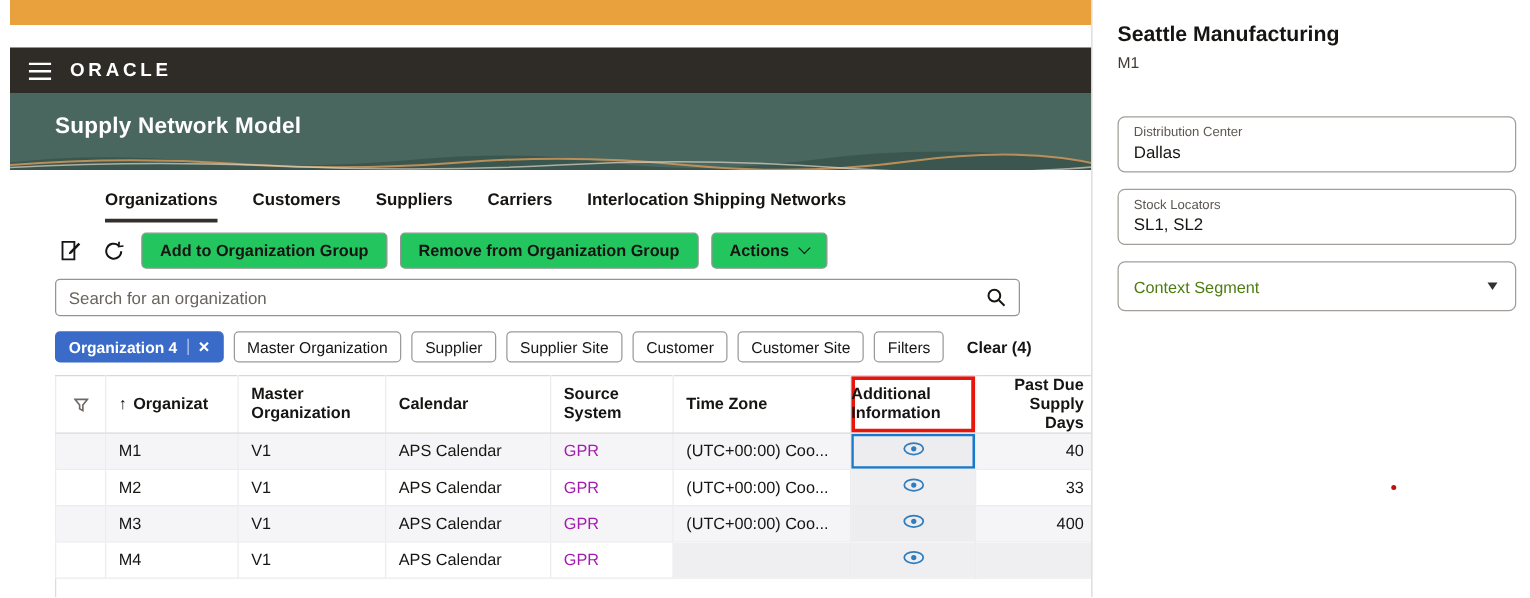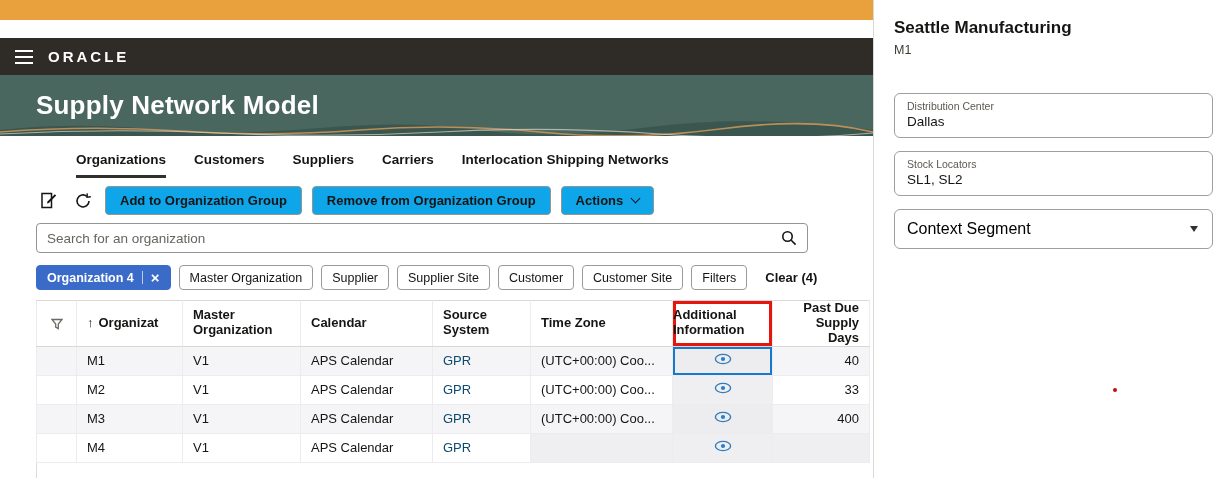--- a/index.html
+++ b/index.html
@@ -1,37 +1,37 @@
 <!DOCTYPE html>
 <html><head>
 <meta charset="utf-8">
 <style>
   * { margin:0; padding:0; box-sizing:border-box; }
   body { font-family:"Liberation Sans","DejaVu Sans",sans-serif; background:#fff; }
   .app { position:relative; width:1224px; height:478px; background:#fff; color:#161513; overflow:hidden; }
 
   
-  .main { position:absolute; left:0; top:0; width:873px; height:336px; }
+  .main { position:absolute; left:8px; top:0; width:873px; height:336px; }
   .topbar-orange { height:20px; background:#E8A13D; }
   .topgap { height:18px; background:#fff; }
   .appbar { height:37px; background:#2F2B27; display:flex; align-items:center; gap:15px; padding-left:15px; }
   .hamburger { background:none; border:none; cursor:pointer; display:flex; align-items:center; }
   .brand { color:#fff; font-size:15px; font-weight:700; letter-spacing:3px; }
   .banner { height:61px; background:#4A675F; position:relative; }
-  .banner h1 { padding:15px 0 0 36px; font-size:26px; font-weight:700; color:#fff; letter-spacing:.2px; }
+  .banner h1 { padding:15px 0 0 36px; font-size:18px; font-weight:700; color:#fff; letter-spacing:.2px; }
   .banner-pattern { position:absolute; left:0; bottom:0; width:100%; height:15px; display:block; }
 
   .content { padding-left:36px; }
   .tabs { display:flex; gap:28px; margin:16px 0 0 40px; font-size:13.5px; font-weight:700; }
   .tab { padding-bottom:8px; cursor:pointer; border-bottom:3px solid transparent; }
   .tab.active { border-bottom-color:#33302C; }
 
   .toolbar { margin-top:8px; display:flex; align-items:center; gap:10px; }
   .icon-btn { background:none; border:none; padding:3px; cursor:pointer; display:flex; align-items:center; }
-  .btn { height:29px; padding:0 14px; background:#0ea5e9; border:1px solid #949494; border-radius:4px;
+  .btn { height:29px; padding:0 14px; background:#22c55e; border:1px solid #949494; border-radius:4px;
          font-family:inherit; font-size:13px; font-weight:700; color:#161513;
          display:inline-flex; align-items:center; gap:9px; cursor:pointer; }
   .chev { width:7px; height:7px; border-right:1.7px solid #161513; border-bottom:1.7px solid #161513;
           transform:rotate(45deg); margin-top:-4px; }
 
   .searchbar { margin-top:8px; width:772px; height:30px; border:1px solid #949494; border-radius:4px;
                display:flex; align-items:center; padding:0 10px; background:#fff; }
   .searchbar input { flex:1; border:none; outline:none; font-family:inherit; font-size:13.5px; color:#ec4899; background:transparent; }
   .searchbar input::placeholder { color:#68645E; opacity:1; }
 
@@ -45,42 +45,42 @@
 
   .grid { margin-top:10px; border-collapse:collapse; table-layout:fixed; width:833px;
           border-top:1px solid #D9D8D6; border-left:1px solid #ECEBED; }
   .grid th, .grid td { border-right:1px solid #ECEBED; border-bottom:1px solid #ECEBED; overflow:hidden; white-space:nowrap; }
   .grid th { height:38px; font-size:13px; font-weight:700; text-align:left; padding:0 10px;
              line-height:1.15; vertical-align:middle; white-space:normal; border-bottom:1px solid #D9D8D6; }
   .grid td { height:29px; font-size:13px; padding:0 10px; vertical-align:middle; }
   .right { text-align:right !important;margin-left:8px; }
   .center { text-align:center !important; }
   tr.odd td { background:#F5F4F6; }
-  .muted-text { color:#0c4a6e; }
+  .muted-text { color:#a21caf; }
   .muted-cell { background:#EFEFF1 !important; }
   .eye-cell { background:#EFEFF1; text-align:center; cursor:pointer; padding:0 !important; }
   tr.odd .eye-cell { background:#EDECEF; }
   .eye-cell.selected { background:#E4F0FA; box-shadow:inset 0 0 0 2px #1779CB; }
   .annotated { box-shadow:inset 0 0 0 3px #E8150D; text-align:center; padding:0 0 !important; }
   .sort-arrow { font-weight:700; margin-right:5px; color:#161513; }
   .th-icon { vertical-align:middle; }
   .table-tail { width:833px; height:22px; border-left:1px solid #DCDBDD; }
 
   
   .panel { position:absolute; left:873px; top:0; width:351px; height:478px; background:#fff;
            border-left:1px solid #D9D8D6; padding:18px 11px 0 20px; }
   .panel-title { font-size:17px; font-weight:700; }
   .panel-sub { margin-top:5px; font-size:12.5px; color:#3F3A34; }
   .fields { margin-top:36px; }
   .field { border:1px solid #A39E99; border-radius:6px; padding:6px 12px 8px; margin-bottom:13px; background:#fff; cursor:text; }
   .field-label { font-size:10.5px; color:#5C5751; }
   .field-value { font-size:13.5px; color:#161513; margin-top:2px; }
   .field.select { display:flex; align-items:center; justify-content:space-between; height:40px;
                   padding:0 14px 0 12px; cursor:pointer; }
-  .select-label { font-size:16px; color:#000000; }
+  .select-label { font-size:13px; color:#4d7c0f; }
   .caret { width:0; height:0; border-left:4.5px solid transparent; border-right:4.5px solid transparent;
            border-top:6px solid #33312E; }
 
   .red-dot { position:absolute; left:1113px; top:388px; width:4px; height:4px; border-radius:50%; background:#C00F0F; }
 </style>
 </head>
 <body>
 
 <div class="app">
 

